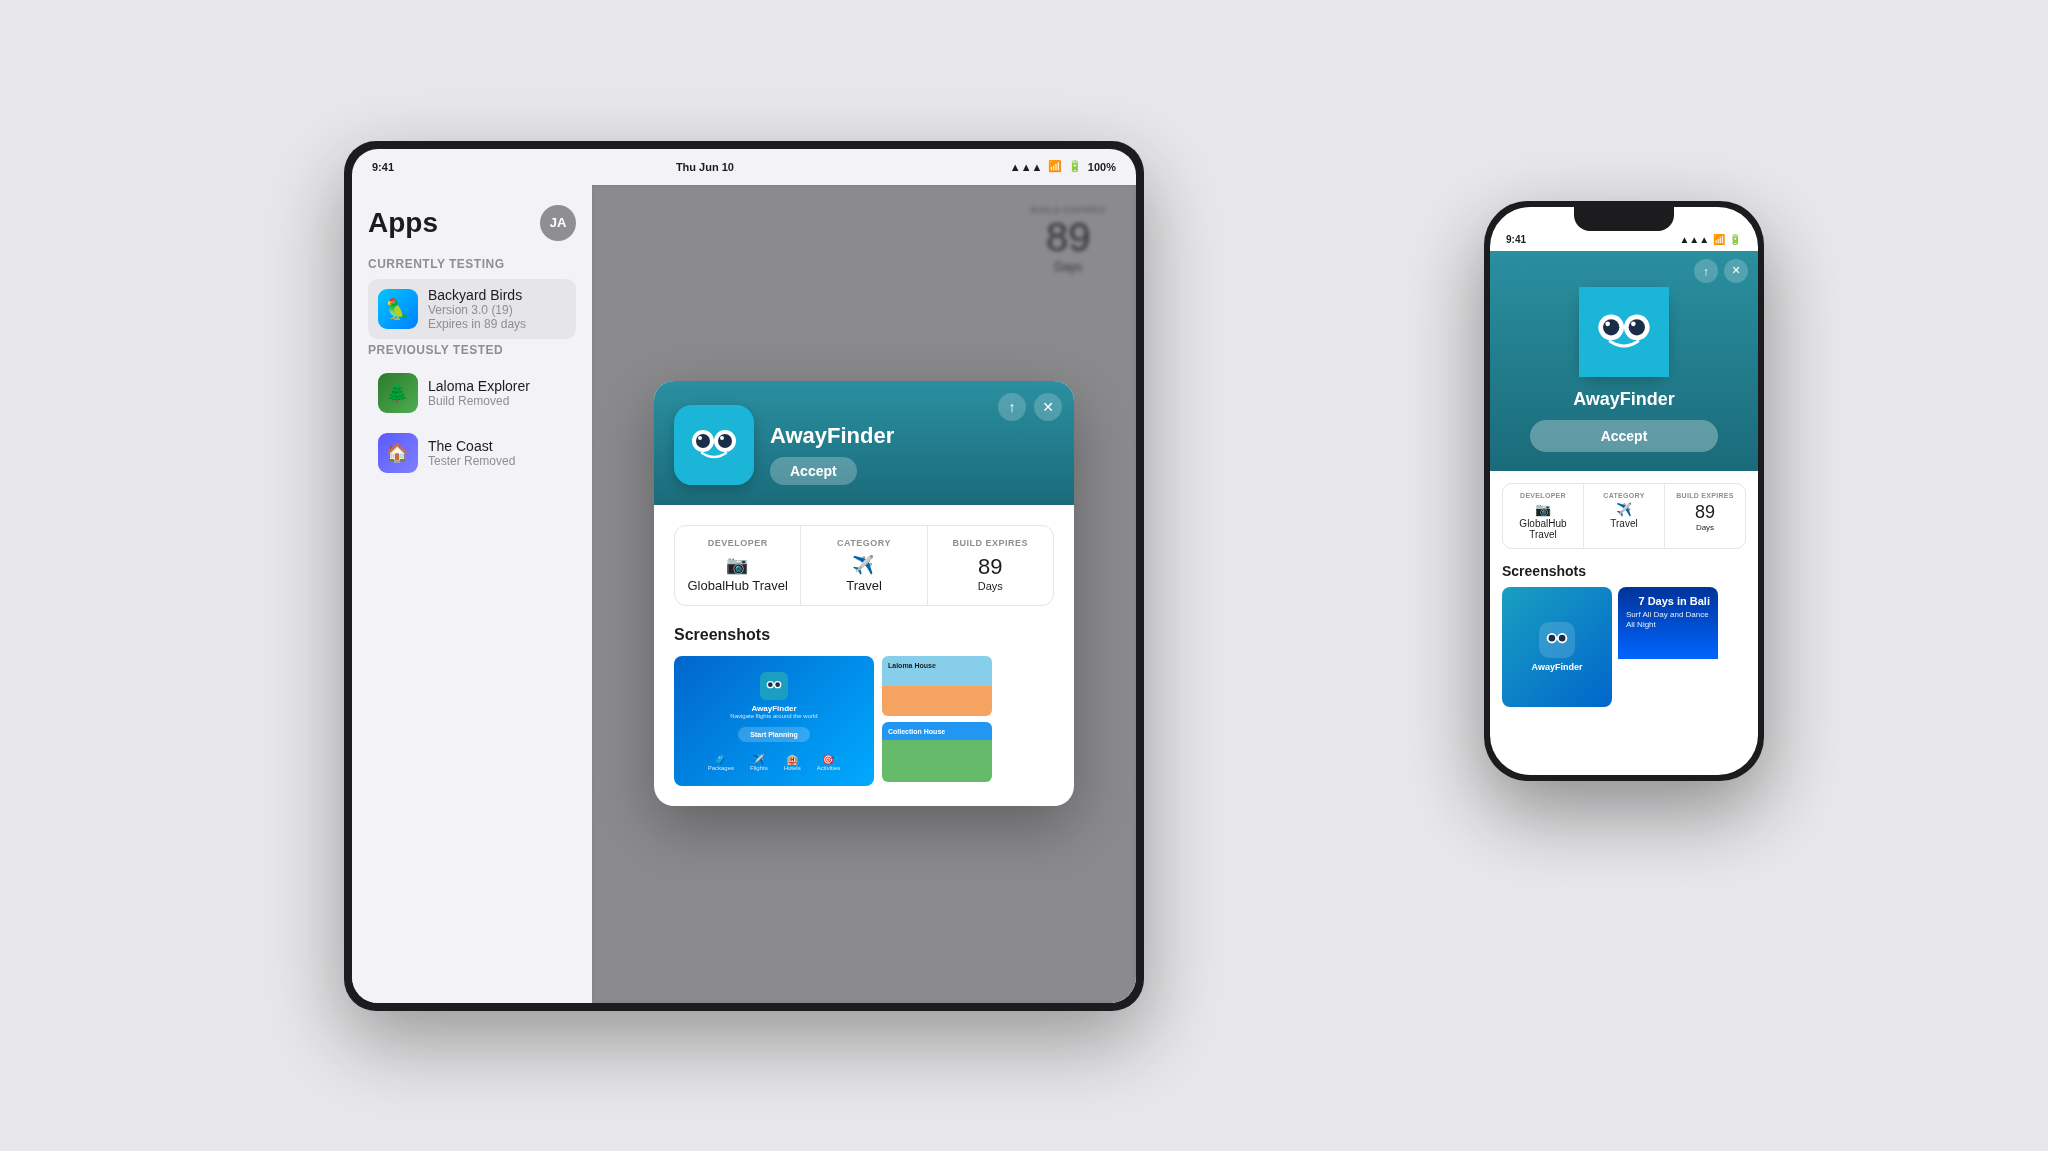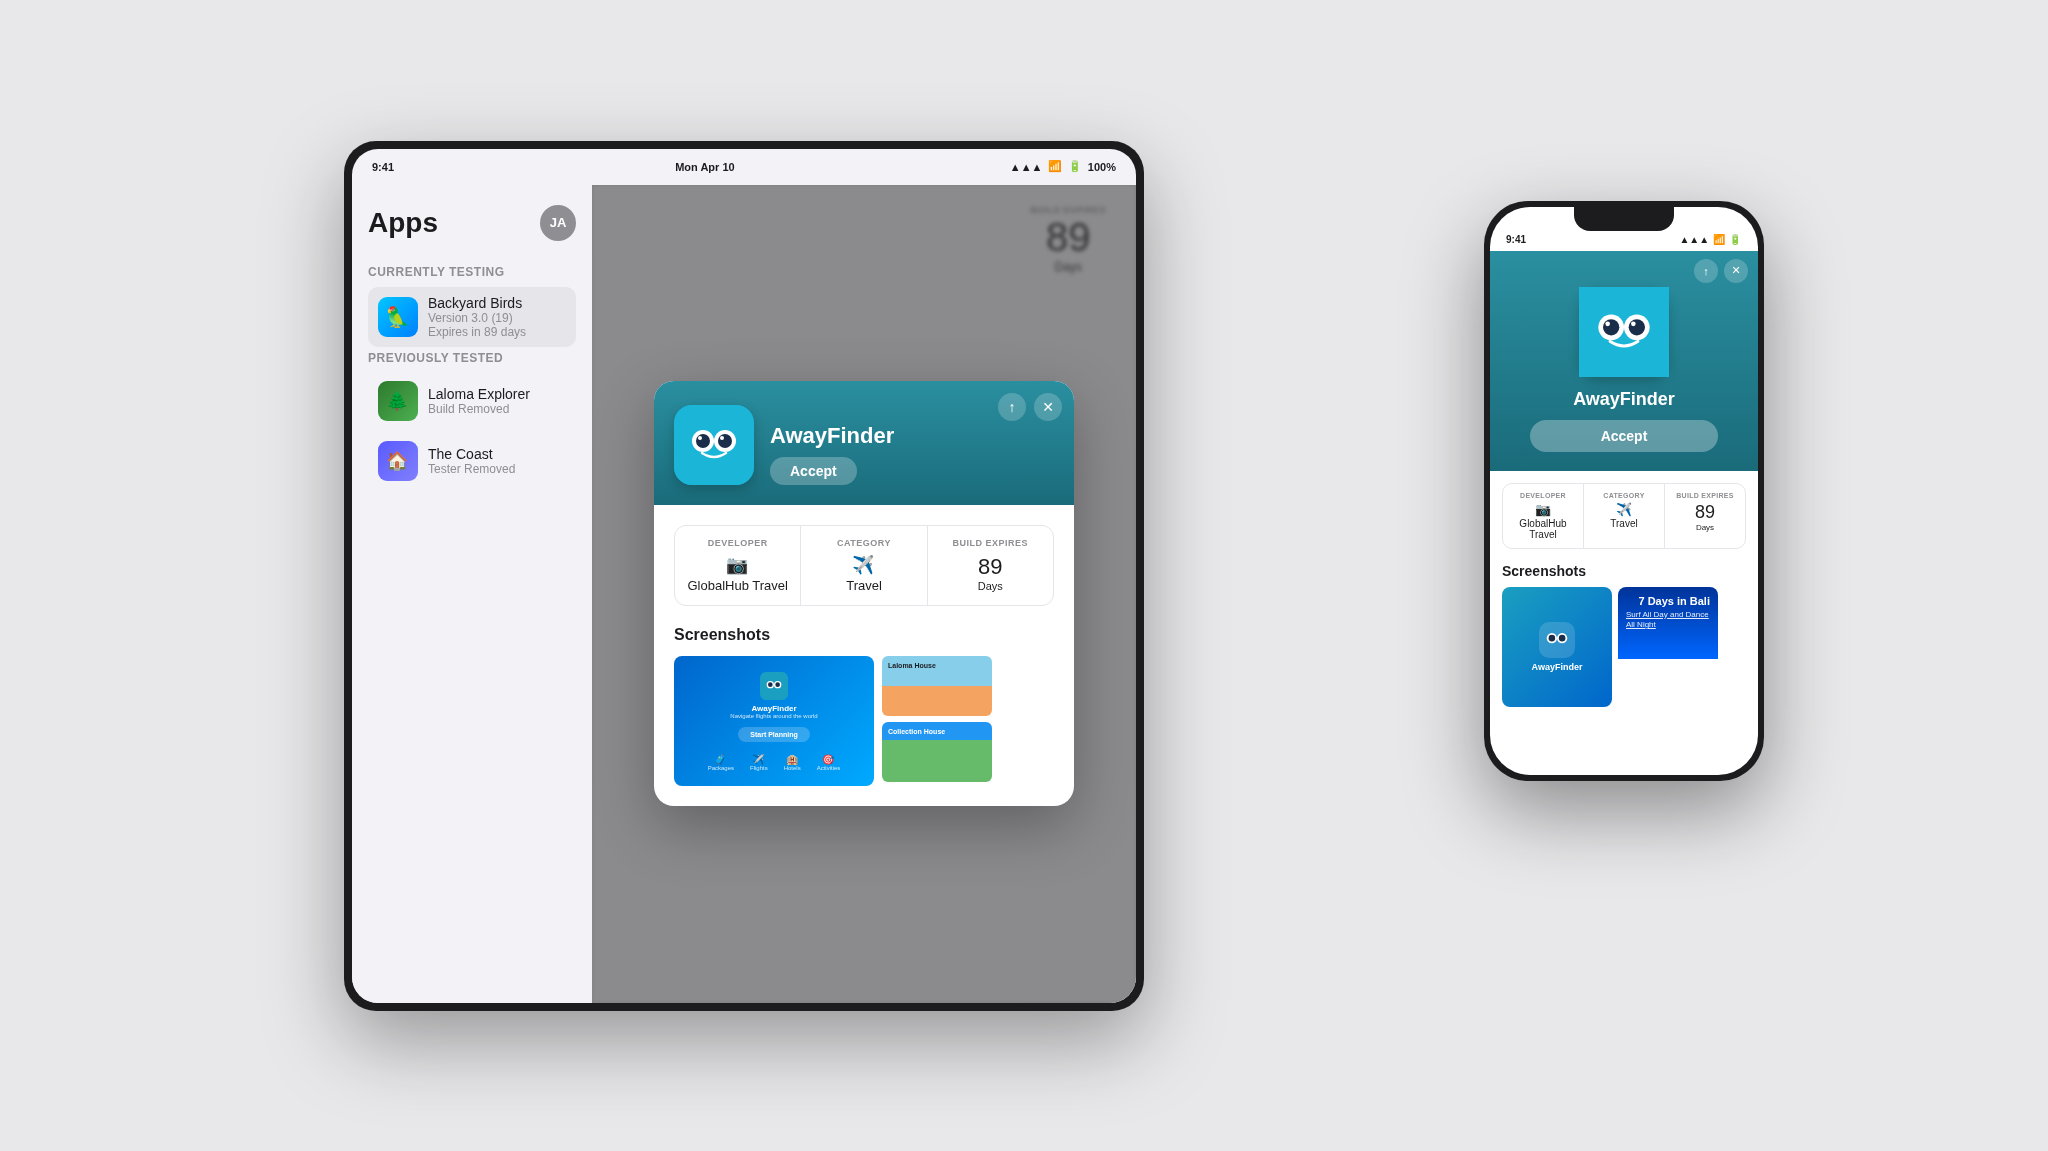--- a/index.html
+++ b/index.html
@@ -101,21 +101,21 @@
       font-weight: 600;
       color: white;
     }
     .section-label {
       font-size: 12px;
       font-weight: 600;
       color: #8e8e93;
       text-transform: uppercase;
       letter-spacing: 0.5px;
       margin-bottom: 8px;
-      margin-top: 24px;
+      margin-top: 16px;
     }
     .app-row {
       display: flex;
       align-items: center;
       gap: 10px;
       padding: 8px 10px;
       border-radius: 10px;
       margin-bottom: 4px;
       cursor: pointer;
     }
@@ -570,21 +570,20 @@
       font-weight: 700;
       color: white;
       line-height: 1.2;
       text-align: right;
     }
     .iphone-ss-surf {
       font-size: 8px;
       color: rgba(255,255,255,0.9);
       line-height: 1.3;
       margin-top: 2px;
-      text-decoration: underline;
     }
 
     
     .awayfinder-face {
       width: 100%;
       height: 100%;
       display: flex;
       align-items: center;
       justify-content: center;
       background: #1bb5d8;
@@ -603,21 +602,21 @@
 </head>
 <body>
 
 <div class="scene">
 
   <div class="ipad">
     <div class="ipad-inner">
 
       <div class="ipad-status-bar">
         <span>9:41</span>
-        <span style="margin-left:6px">Mon Apr 10</span>
+        <span style="margin-left:6px">Thu Jun 10</span>
         <div class="ipad-status-right">
           <span>▲▲▲</span>
           <span>📶</span>
           <span>🔋</span>
           <span>100%</span>
         </div>
       </div>
 
       <div class="ipad-content">
 

